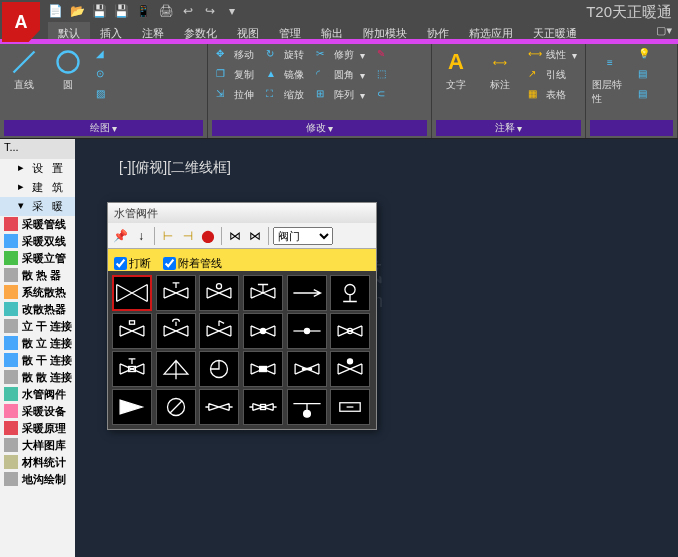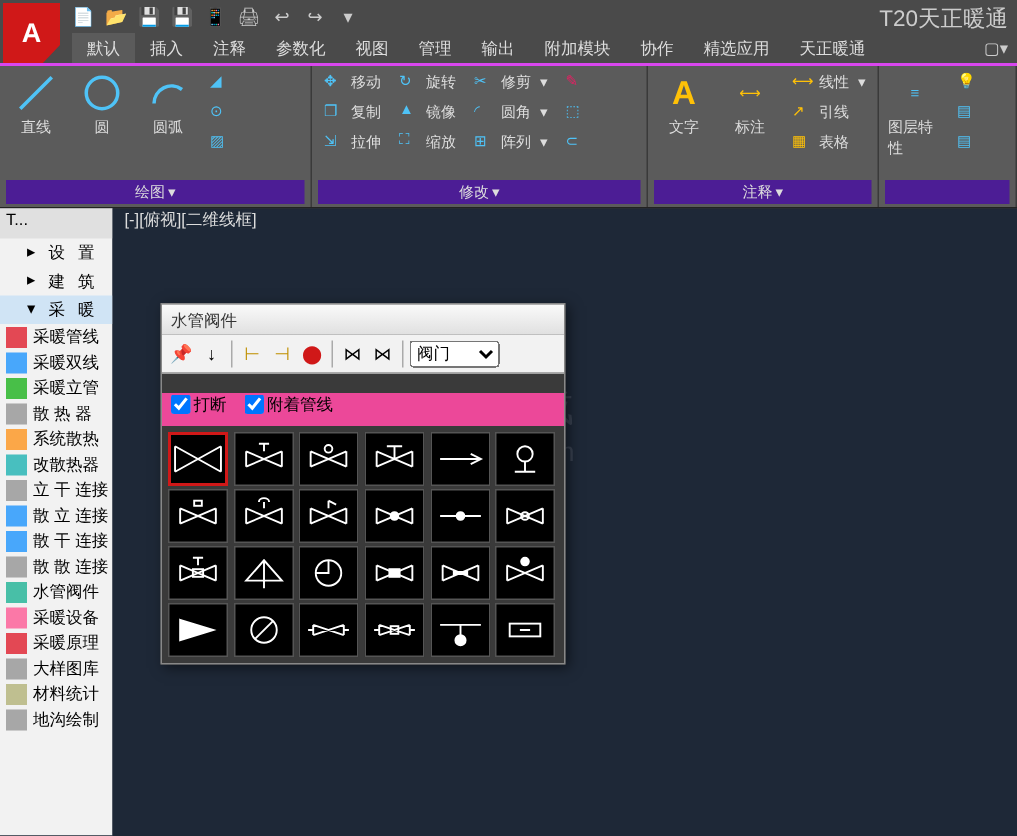--- a/index.html
+++ b/index.html
@@ -6,55 +6,55 @@
 body { background: #1e2837; width: 678px; height: 557px; overflow: hidden; position: relative; }
 
 
 .titlebar { height: 22px; background: #4a4a4a; display: flex; align-items: center; }
 .app-logo { width: 38px; height: 40px; background: #d01818; position: absolute; left: 2px; top: 2px; z-index: 10; display: flex; align-items: center; justify-content: center; color: #fff; font-size: 18px; font-weight: bold; clip-path: polygon(0 0, 100% 0, 100% 70%, 70% 100%, 0 100%); }
 .qat { display: flex; gap: 6px; margin-left: 48px; align-items: center; }
 .qat-btn { width: 16px; height: 16px; color: #ccc; font-size: 12px; display: flex; align-items: center; justify-content: center; cursor: pointer; }
 .title-text { position: absolute; right: 6px; top: 3px; color: #ccc; font-size: 15px; }
 
 
-.tabstrip { height: 22px; background: #4a4a4a; display: flex; padding-left: 48px; border-bottom: 2px solid #d946ef; }
+.tabstrip { height: 22px; background: #4a4a4a; display: flex; padding-left: 48px; border-bottom: 5px solid #d946ef; }
 .tab { padding: 0 10px; color: #ddd; font-size: 11px; line-height: 22px; cursor: pointer; }
 .tab.active { background: #5b5b5b; }
 .tabstrip-right { margin-left: auto; display: flex; align-items: center; padding-right: 6px; gap: 6px; color: #ccc; font-size: 11px; }
 
 
 .ribbon { height: 95px; background: #5b5b5b; display: flex; border-bottom: 1px solid #222; }
 .panel { border-right: 1px solid #3a3a3a; display: flex; flex-direction: column; padding: 2px 4px; }
 .panel-body { flex: 1; display: flex; gap: 4px; align-items: flex-start; }
 .panel-title { height: 16px; text-align: center; color: #ddd; font-size: 10px; background: #4c1d95; display: flex; align-items: center; justify-content: center; gap: 2px; }
 .big-btn { display: flex; flex-direction: column; align-items: center; width: 40px; color: #ddd; font-size: 10px; gap: 2px; cursor: pointer; padding: 2px; }
 .big-icon { width: 28px; height: 28px; color: #4fc3f7; display: flex; align-items: center; justify-content: center; }
 .mid-col { display: flex; flex-direction: column; gap: 2px; }
 .mid-btn { display: flex; align-items: center; gap: 4px; color: #ddd; font-size: 10px; padding: 2px 4px; cursor: pointer; }
 .mid-icon { width: 14px; height: 14px; color: #4fc3f7; }
 
 
 .sidepanel { position: absolute; left: 0; top: 139px; width: 75px; bottom: 0; background: #f2f2f2; }
 .side-title { height: 20px; background: #e0e0e0; font-size: 11px; padding: 2px 4px; }
-.side-item { display: flex; align-items: flex-end; gap: 4px; font-size: 11px; padding: 1px 4px; cursor: pointer; white-space: nowrap; overflow: hidden; }
+.side-item { display: flex; align-items: flex-start; gap: 4px; font-size: 11px; padding: 1px 4px; cursor: pointer; white-space: nowrap; overflow: hidden; font-weight: bold; }
 .side-icon { width: 14px; height: 14px; flex-shrink: 0; }
 .side-cat { display: flex; justify-content: space-between; font-size: 11px; padding: 2px 12px 2px 18px; cursor: pointer; }
 
 
 .canvas { position: absolute; left: 75px; top: 139px; right: 0; bottom: 0; background: #1e2837; }
-.view-label { color: #ddd; font-size: 11px; padding: 0 8px; }
+.view-label { color: #ddd; font-size: 14px; padding: 20px 8px; margin-left: 36px; }
 
 
 .dialog { position: absolute; left: 107px; top: 202px; width: 270px; background: #3a3a3a; border: 1px solid #888; box-shadow: 2px 2px 8px rgba(0,0,0,0.5); z-index: 100; }
 .dlg-title { height: 20px; background: linear-gradient(#fafafa, #e0e0e0); color: #333; font-size: 11px; padding: 2px 6px; display: flex; align-items: center; }
 .dlg-toolbar { height: 26px; background: #f2f2f2; display: flex; align-items: center; gap: 2px; padding: 0 4px; border-bottom: 1px solid #aaa; }
 .tb-btn { width: 18px; height: 18px; display: flex; align-items: center; justify-content: center; cursor: pointer; font-size: 12px; }
 .tb-sep { width: 1px; height: 18px; background: #aaa; margin: 0 2px; }
 .tb-select { height: 18px; font-size: 11px; width: 60px; }
-.dlg-opts { height: 22px; background: #ec4899; display: flex; align-items: flex-start; gap: 12px; padding: 0 6px; font-size: 11px; margin-top: 13px; }
+.dlg-opts { height: 22px; background: #fde047; display: flex; align-items: flex-end; gap: 12px; padding: 0 6px; font-size: 11px; }
 .dlg-opts label { display: flex; align-items: center; gap: 2px; }
 .symbol-grid { display: grid; grid-template-columns: repeat(6, 1fr); gap: 2px; padding: 4px; background: #3a3a3a; }
 .symbol-cell { width: 40px; height: 36px; background: #000; border: 1px solid #555; display: flex; align-items: center; justify-content: center; cursor: pointer; color: #fff; }
 .symbol-cell.selected { border: 2px solid #d01818; }
 .symbol-cell svg { width: 34px; height: 26px; }
 .dlg-status { height: 22px; background: #f2f2f2; font-size: 11px; padding: 3px 6px; color: #333; }
 
 
 .watermark { position: absolute; left: 240px; top: 250px; color: #6a7080; font-size: 28px; opacity: 0.35; pointer-events: none; z-index: 50; }
 </style>
@@ -106,28 +106,20 @@
         <span>直线</span>
       </div>
       <div class="big-btn">
         <span class="big-icon">
             <svg viewBox="0 0 24 24">
               <circle cx="12" cy="12" r="9" stroke="currentColor" fill="none" stroke-width="2"></circle>
             </svg>
           </span>
         <span>圆</span>
       </div>
-      <div class="big-btn">
-        <span class="big-icon">
-            <svg viewBox="0 0 24 24">
-              <path d="M4 18 A 10 10 0 0 1 20 10" stroke="currentColor" fill="none" stroke-width="2"></path>
-            </svg>
-          </span>
-        <span>圆弧</span>
-      </div>
       <div class="mid-col">
         <div class="mid-btn">
             <span class="mid-icon">◢</span>
           </div>
         <div class="mid-btn">
             <span class="mid-icon">⊙</span>
           </div>
         <div class="mid-btn">
             <span class="mid-icon">▨</span>
           </div>

